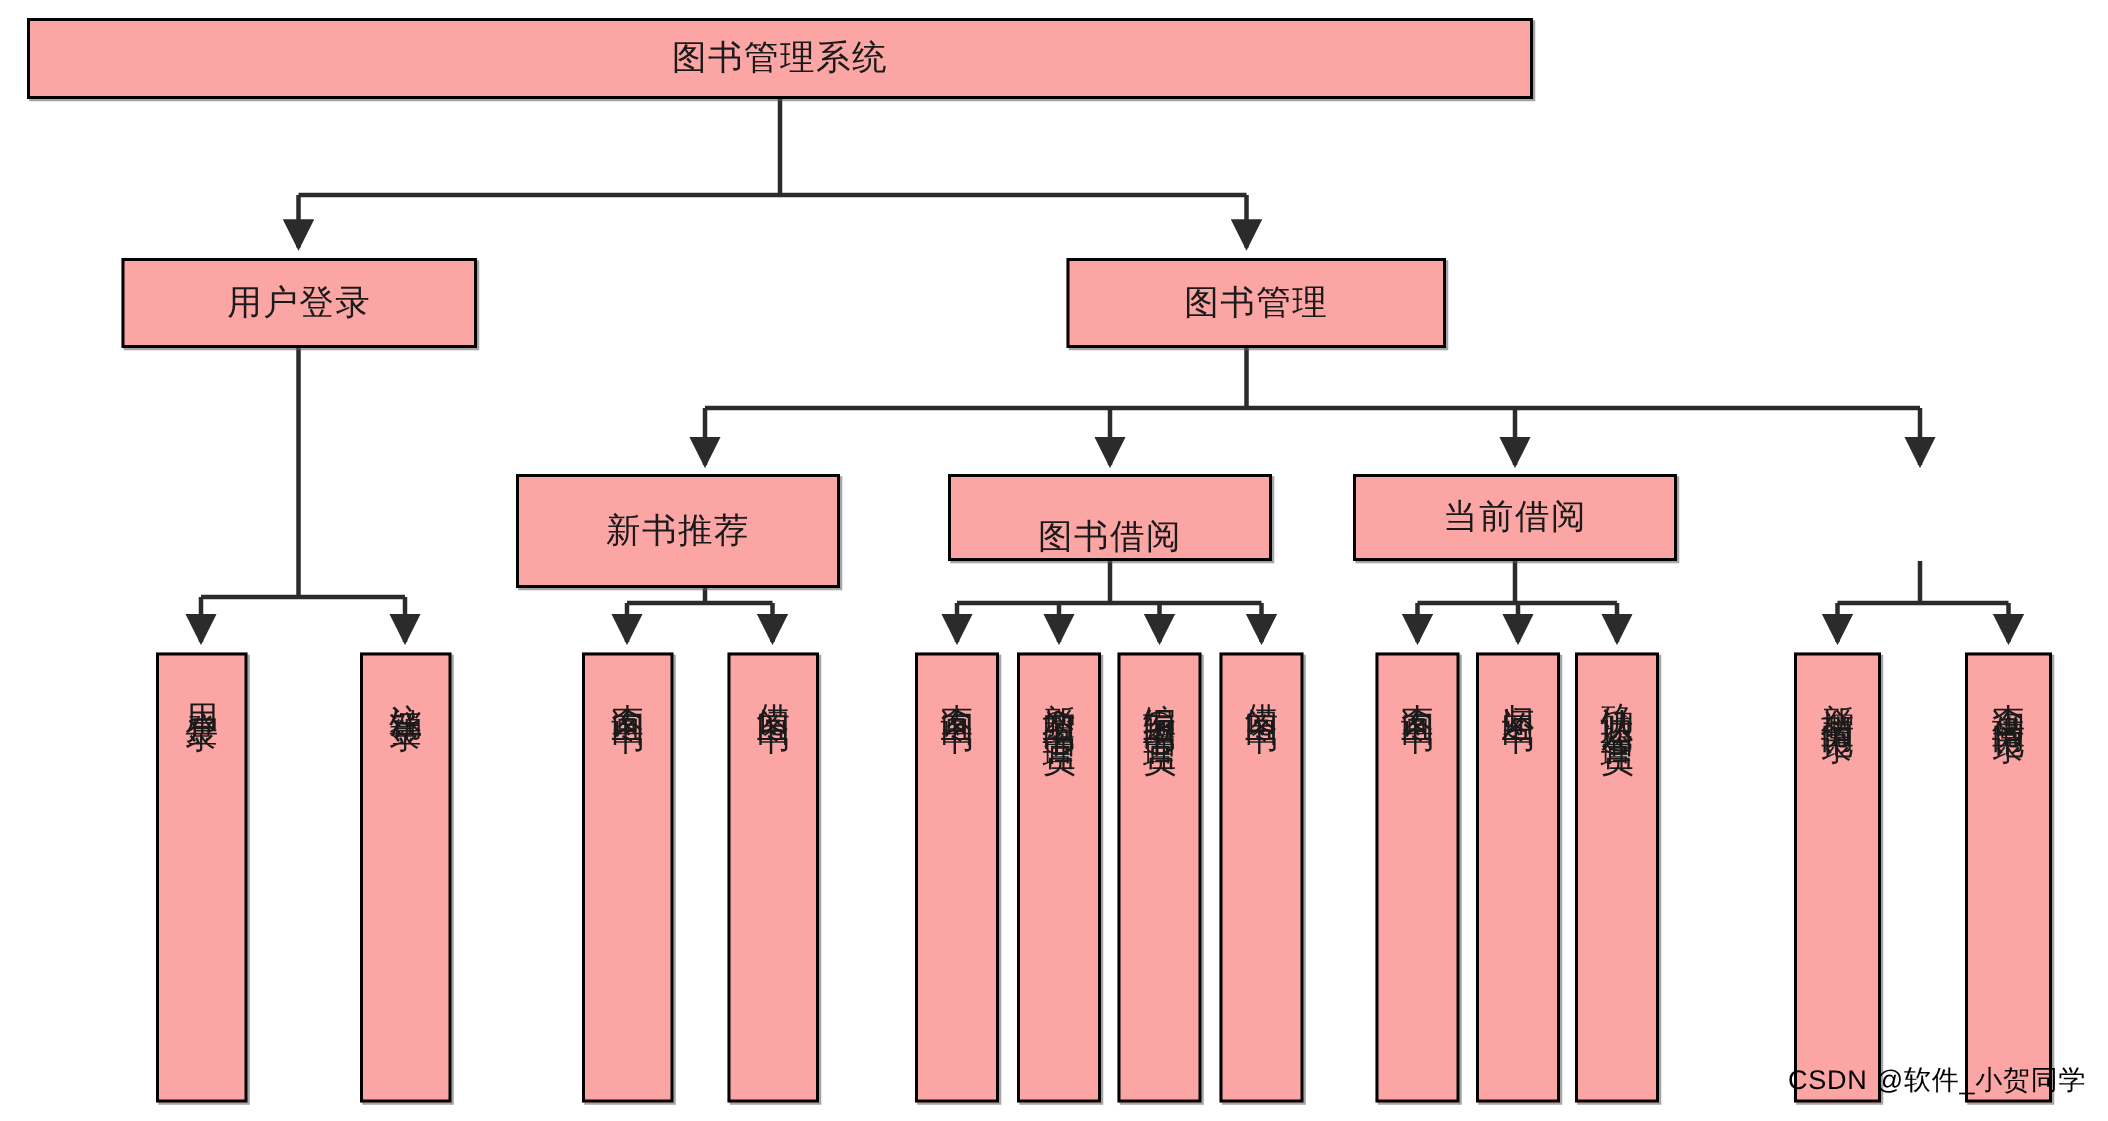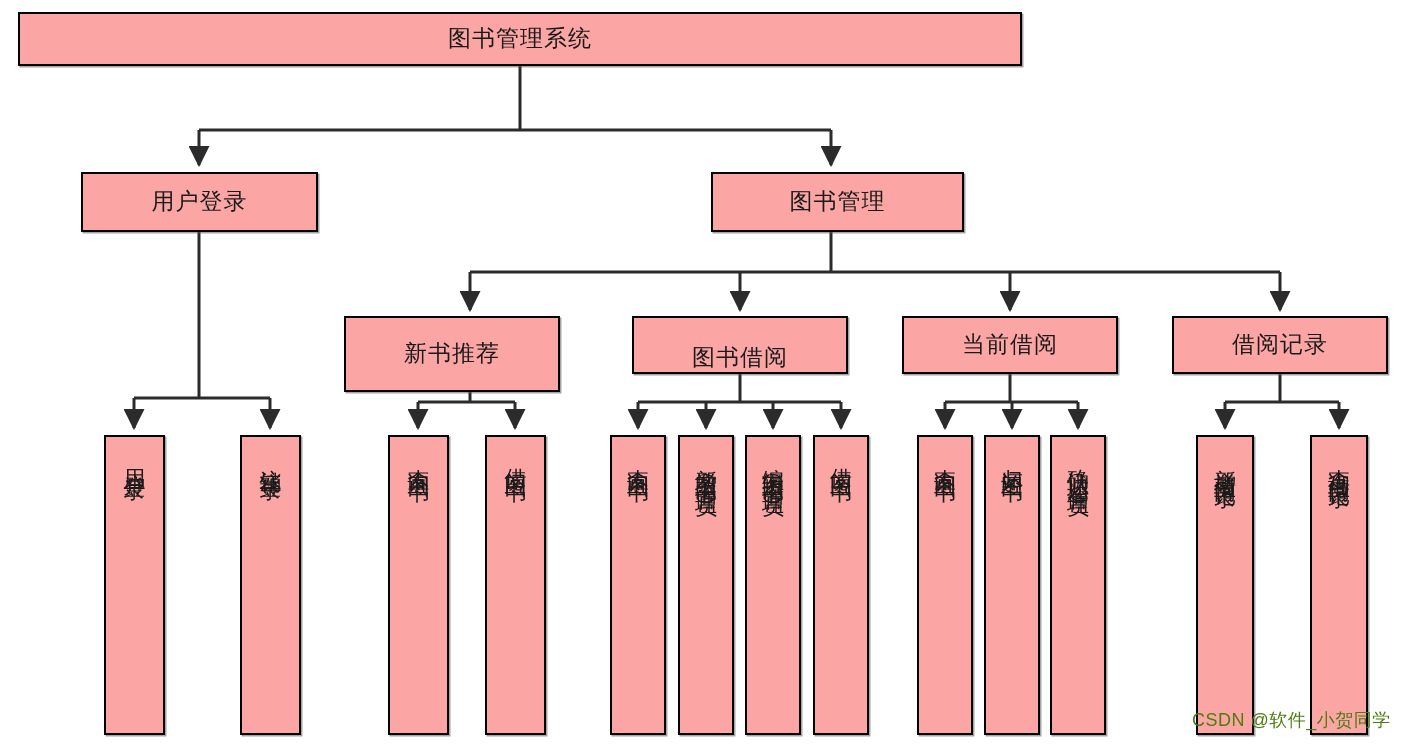--- a/index.html
+++ b/index.html
@@ -49,21 +49,21 @@
   .node.v .vtext {
     writing-mode: vertical-rl;
     text-orientation: upright;
     letter-spacing: 4px;
     white-space: nowrap;
     display: block;
   }
   .watermark {
     position: absolute;
     font-size: 18px;
-    color: #4d7c0f;
+    color: #000000;
     white-space: nowrap;
     letter-spacing: 0.5px;
   }
 </style>
 </head>
 <body>
 
 <div id="canvas">
 
   <svg id="connectors" viewBox="0 0 1405 747" xmlns="http://www.w3.org/2000/svg">
@@ -129,23 +129,20 @@
 
   <div class="node h" style="left:344px; top:316px; width:216px; height:76px;">
     <span>新书推荐</span>
   </div>
   <div class="node h" style="left:632px; top:316px; width:216px; height:58px;align-items:flex-end;">
     <span>图书借阅</span>
   </div>
   <div class="node h" style="left:902px; top:316px; width:216px; height:58px;">
     <span>当前借阅</span>
   </div>
-  <div class="node h" style="left:1172px; top:316px; width:216px; height:58px;">
-    <span>借阅记录</span>
-  </div>
 
   <div class="node v" style="left:104px; top:435px; width:61px; height:300px;">
     <span class="vtext">用户登录</span>
   </div>
   <div class="node v" style="left:240px; top:435px; width:61px; height:300px;">
     <span class="vtext">注销登录</span>
   </div>
 
   <div class="node v" style="left:388px; top:435px; width:61px; height:300px;">
     <span class="vtext">查询图书</span>

